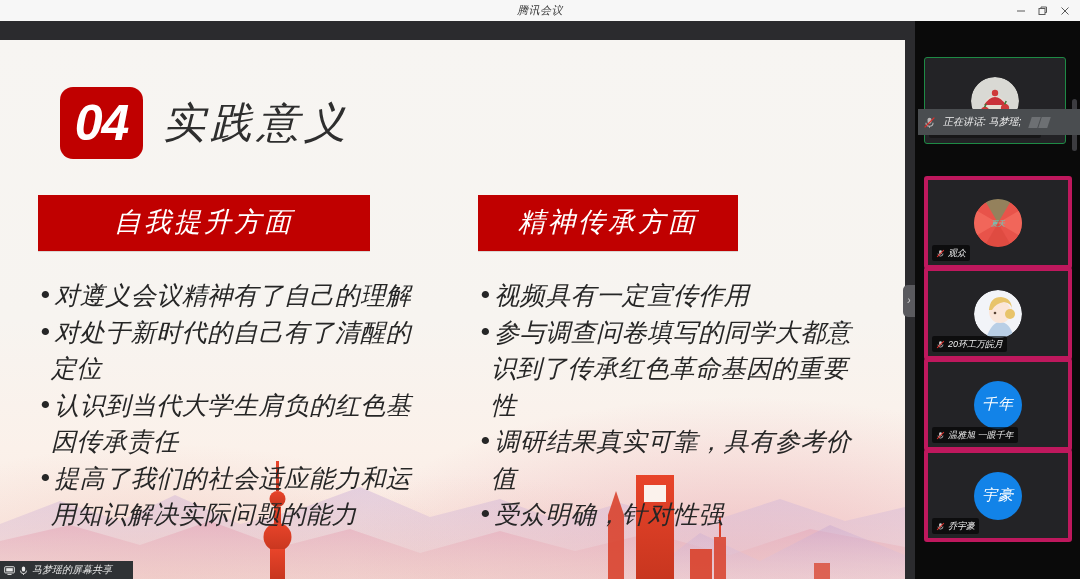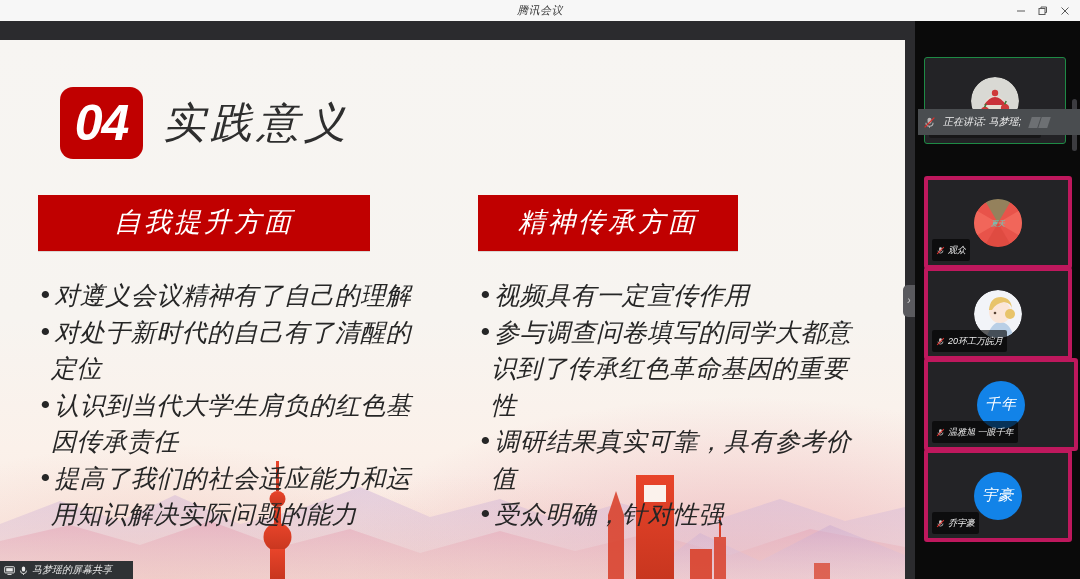--- a/index.html
+++ b/index.html
@@ -105,21 +105,21 @@
     background:#232326;border:4px solid #be185d;border-radius:3px;overflow:hidden;
   }
   .tile.speaking{border:1px solid #1e8a45;}
   .avatar{
     position:absolute;left:50%;top:50%;transform:translate(-50%,-50%);
     width:48px;height:48px;border-radius:50%;overflow:hidden;
     display:flex;align-items:center;justify-content:center;
   }
   .avatar.blue{background:#1283e8;color:#fff;font-size:15px;letter-spacing:1px;}
   .name-chip{
-    position:absolute;left:4px;bottom:4px;height:22px;max-width:130px;
+    position:absolute;left:4px;bottom:4px;height:16px;max-width:130px;
     background:rgba(0,0,0,.62);border-radius:2px;
     display:flex;align-items:center;gap:3px;padding:0 4px;
   }
   .name-chip .nm{font-size:9px;color:#efefef;white-space:nowrap;overflow:hidden;}
   .mic-off{width:9px;height:9px;flex:0 0 auto;}
 
   
   .speak-toast{
     position:absolute;left:3px;top:88px;width:162px;height:26px;
     background:#4a4d50;display:flex;align-items:center;gap:7px;padding-left:5px;
@@ -355,21 +355,21 @@
         <div class="name-chip">
           <svg class="mic-off" viewBox="0 0 16 16">
             <rect x="5.6" y="2" width="4.8" height="7.6" rx="2.4" fill="#cfcfcf"></rect>
             <path d="M3.6 8.2a4.4 4.4 0 0 0 8.8 0" fill="none" stroke="#cfcfcf" stroke-width="1.4"></path>
             <line x1="2" y1="14" x2="14" y2="2" stroke="#d9302c" stroke-width="1.8"></line>
           </svg>
           <span class="nm">20环工万皖月</span>
         </div>
       </div>
 
-      <div class="tile" style="top:337px;padding-left:6px;">
+      <div class="tile" style="top:337px;">
         <div class="avatar blue">
           <span>千年</span>
         </div>
         <div class="name-chip">
           <svg class="mic-off" viewBox="0 0 16 16">
             <rect x="5.6" y="2" width="4.8" height="7.6" rx="2.4" fill="#cfcfcf"></rect>
             <path d="M3.6 8.2a4.4 4.4 0 0 0 8.8 0" fill="none" stroke="#cfcfcf" stroke-width="1.4"></path>
             <line x1="2" y1="14" x2="14" y2="2" stroke="#d9302c" stroke-width="1.8"></line>
           </svg>
           <span class="nm">温雅旭 一眼千年</span>

